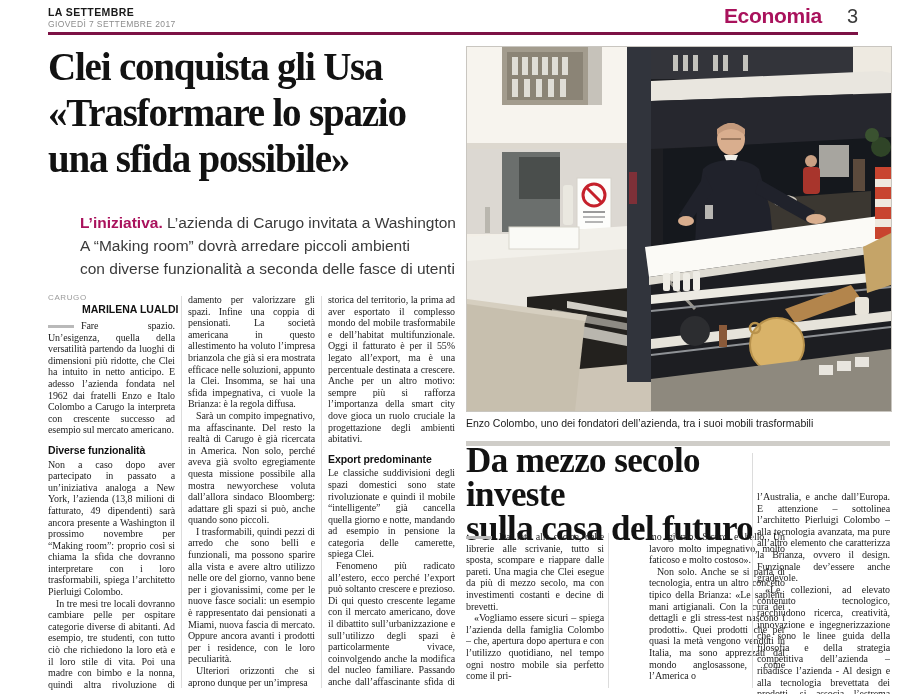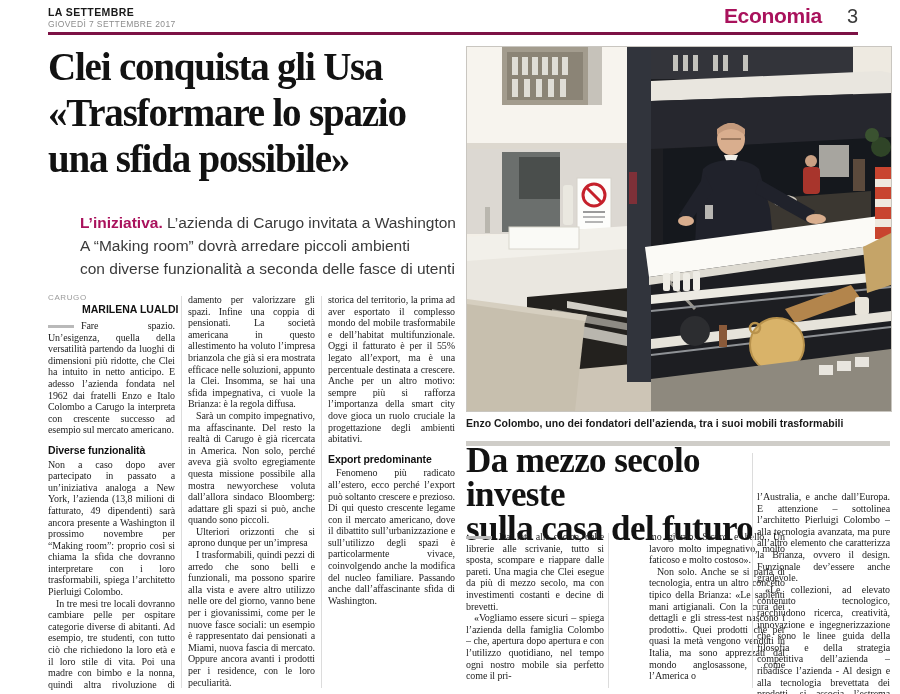--- a/index.html
+++ b/index.html
@@ -37,21 +37,21 @@
   .vsep{width:1px;background:#dcdcdc;}
 
   .colA1{left:48px;top:320px;width:127px;height:370px;}
   .colA2{left:188px;top:294px;width:127px;height:396px;}
   .colA3{left:328px;top:294px;width:127px;height:396px;}
   .sepA1{left:181px;top:296px;height:392px;}
   .sepA2{left:321px;top:296px;height:392px;}
 
   
   .photo-frame{left:466px;top:46px;width:424px;height:364px;border:1px solid #c9c6c0;background:#e9e3d8;overflow:hidden;}
-  .caption{left:466px;top:417px;width:426px;font-size:10.5px;font-weight:bold;color:#1a1a1a;}
+  .caption{left:466px;top:417px;width:426px;font-size:10.5px;font-weight:normal;color:#1a1a1a;}
   .divider-bar{left:466px;top:441px;width:424px;height:5px;background:#cfcdc8;}
 
   
   .headline2{left:466px;top:444px;width:300px;font-family:"Liberation Serif",serif;font-weight:bold;
     font-size:35px;line-height:34px;letter-spacing:-.6px;color:#121212;}
   .colB1{left:466px;top:531px;width:138px;height:158px;}
   .colB2{left:613px;top:531px;width:136px;height:158px;margin-left:36px;}
   .colB3{left:757px;top:471px;width:133px;height:238px;margin-top:20px;}
   .sepB1{left:608px;top:533px;height:155px;}
   .sepB2{left:752px;top:453px;height:235px;}
@@ -85,27 +85,28 @@
 <div class="abs bodytext colA1">
   <p class="lead"><span class="marker"></span><span>Fare spazio. Un’esigenza, quella della versatilità partendo da luoghi di dimensioni più ridotte, che Clei ha intuito in netto anticipo. E adesso l’azienda fondata nel 1962 dai fratelli Enzo e Italo Colombo a Carugo la interpreta con crescente successo ad esempio sul mercato americano.</span></p>
   <div class="subhead">Diverse funzionalità</div>
   <p class="cont">Non a caso dopo aver partecipato in passato a un’iniziativa analoga a New York, l’azienda (13,8 milioni di fatturato, 49 dipendenti) sarà ancora presente a Washington il prossimo novembre per “Making room”: proprio così si chiama la sfida che dovranno interpretare con i loro trasformabili, spiega l’architetto Pierluigi Colombo.</p>
   <p>In tre mesi tre locali dovranno cambiare pelle per ospitare categorie diverse di abitanti. Ad esempio, tre studenti, con tutto ciò che richiedono la loro età e il loro stile di vita. Poi una madre con bimbo e la nonna, quindi altra rivoluzione di abitudini, esigenze e dunque arre-</p>
 </div>
 <div class="abs vsep sepA1"></div>
 <div class="abs bodytext colA2">
   <p class="cont">damento per valorizzare gli spazi. Infine una coppia di pensionati. La società americana in questo allestimento ha voluto l’impresa brianzola che già si era mostrata efficace nelle soluzioni, appunto la Clei. Insomma, se hai una sfida impegnativa, ci vuole la Brianza: è la regola diffusa.</p>
   <p>Sarà un compito impegnativo, ma affascinante. Del resto la realtà di Carugo è già ricercata in America. Non solo, perché aveva già svolto egregiamente questa missione possibile alla mostra newyorchese voluta dall’allora sindaco Bloomberg: adattare gli spazi si può, anche quando sono piccoli.</p>
+  <p>I trasformabili, quindi pezzi di arredo che sono belli e funzionali, ma possono sparire alla vista e avere altro utilizzo nelle ore del giorno, vanno bene per i giovanissimi, come per le nuove fasce sociali: un esempio è rappresentato dai pensionati a Miami, nuova fascia di mercato. Oppure ancora avanti i prodotti per i residence, con le loro peculiarità.</p>
   <p>Ulteriori orizzonti che si aprono dunque per un’impresa</p>
-  <p>I trasformabili, quindi pezzi di arredo che sono belli e funzionali, ma possono sparire alla vista e avere altro utilizzo nelle ore del giorno, vanno bene per i giovanissimi, come per le nuove fasce sociali: un esempio è rappresentato dai pensionati a Miami, nuova fascia di mercato. Oppure ancora avanti i prodotti per i residence, con le loro peculiarità.</p>
 </div>
 <div class="abs vsep sepA2"></div>
 <div class="abs bodytext colA3">
   <p class="cont">storica del territorio, la prima ad aver esportato il complesso mondo del mobile trasformabile e dell’habitat multifunzionale. Oggi il fatturato è per il 55% legato all’export, ma è una percentuale destinata a crescere. Anche per un altro motivo: sempre più si rafforza l’importanza della smart city dove gioca un ruolo cruciale la progettazione degli ambienti abitativi.</p>
   <div class="subhead">Export predominante</div>
+  <p class="cont">Le classiche suddivisioni degli spazi domestici sono state rivoluzionate e quindi il mobile “intelligente” già cancella quella giorno e notte, mandando ad esempio in pensione la categoria delle camerette, spiega Clei.</p>
   <p>Fenomeno più radicato all’estero, ecco perché l’export può soltanto crescere e prezioso. Di qui questo crescente legame con il mercato americano, dove il dibattito sull’urbanizzazione e sull’utilizzo degli spazi è particolarmente vivace, coinvolgendo anche la modifica del nucleo familiare. Passando anche dall’affascinante sfida di Washington.</p>
 </div>
 
 <div class="abs photo-frame">
   <svg width="424" height="364" viewBox="0 0 424 364">
 
     <rect width="424" height="364" fill="#e9e3d8"></rect>
     <rect y="295" width="424" height="69" fill="#cdc5b6"></rect>
 
     <g>

